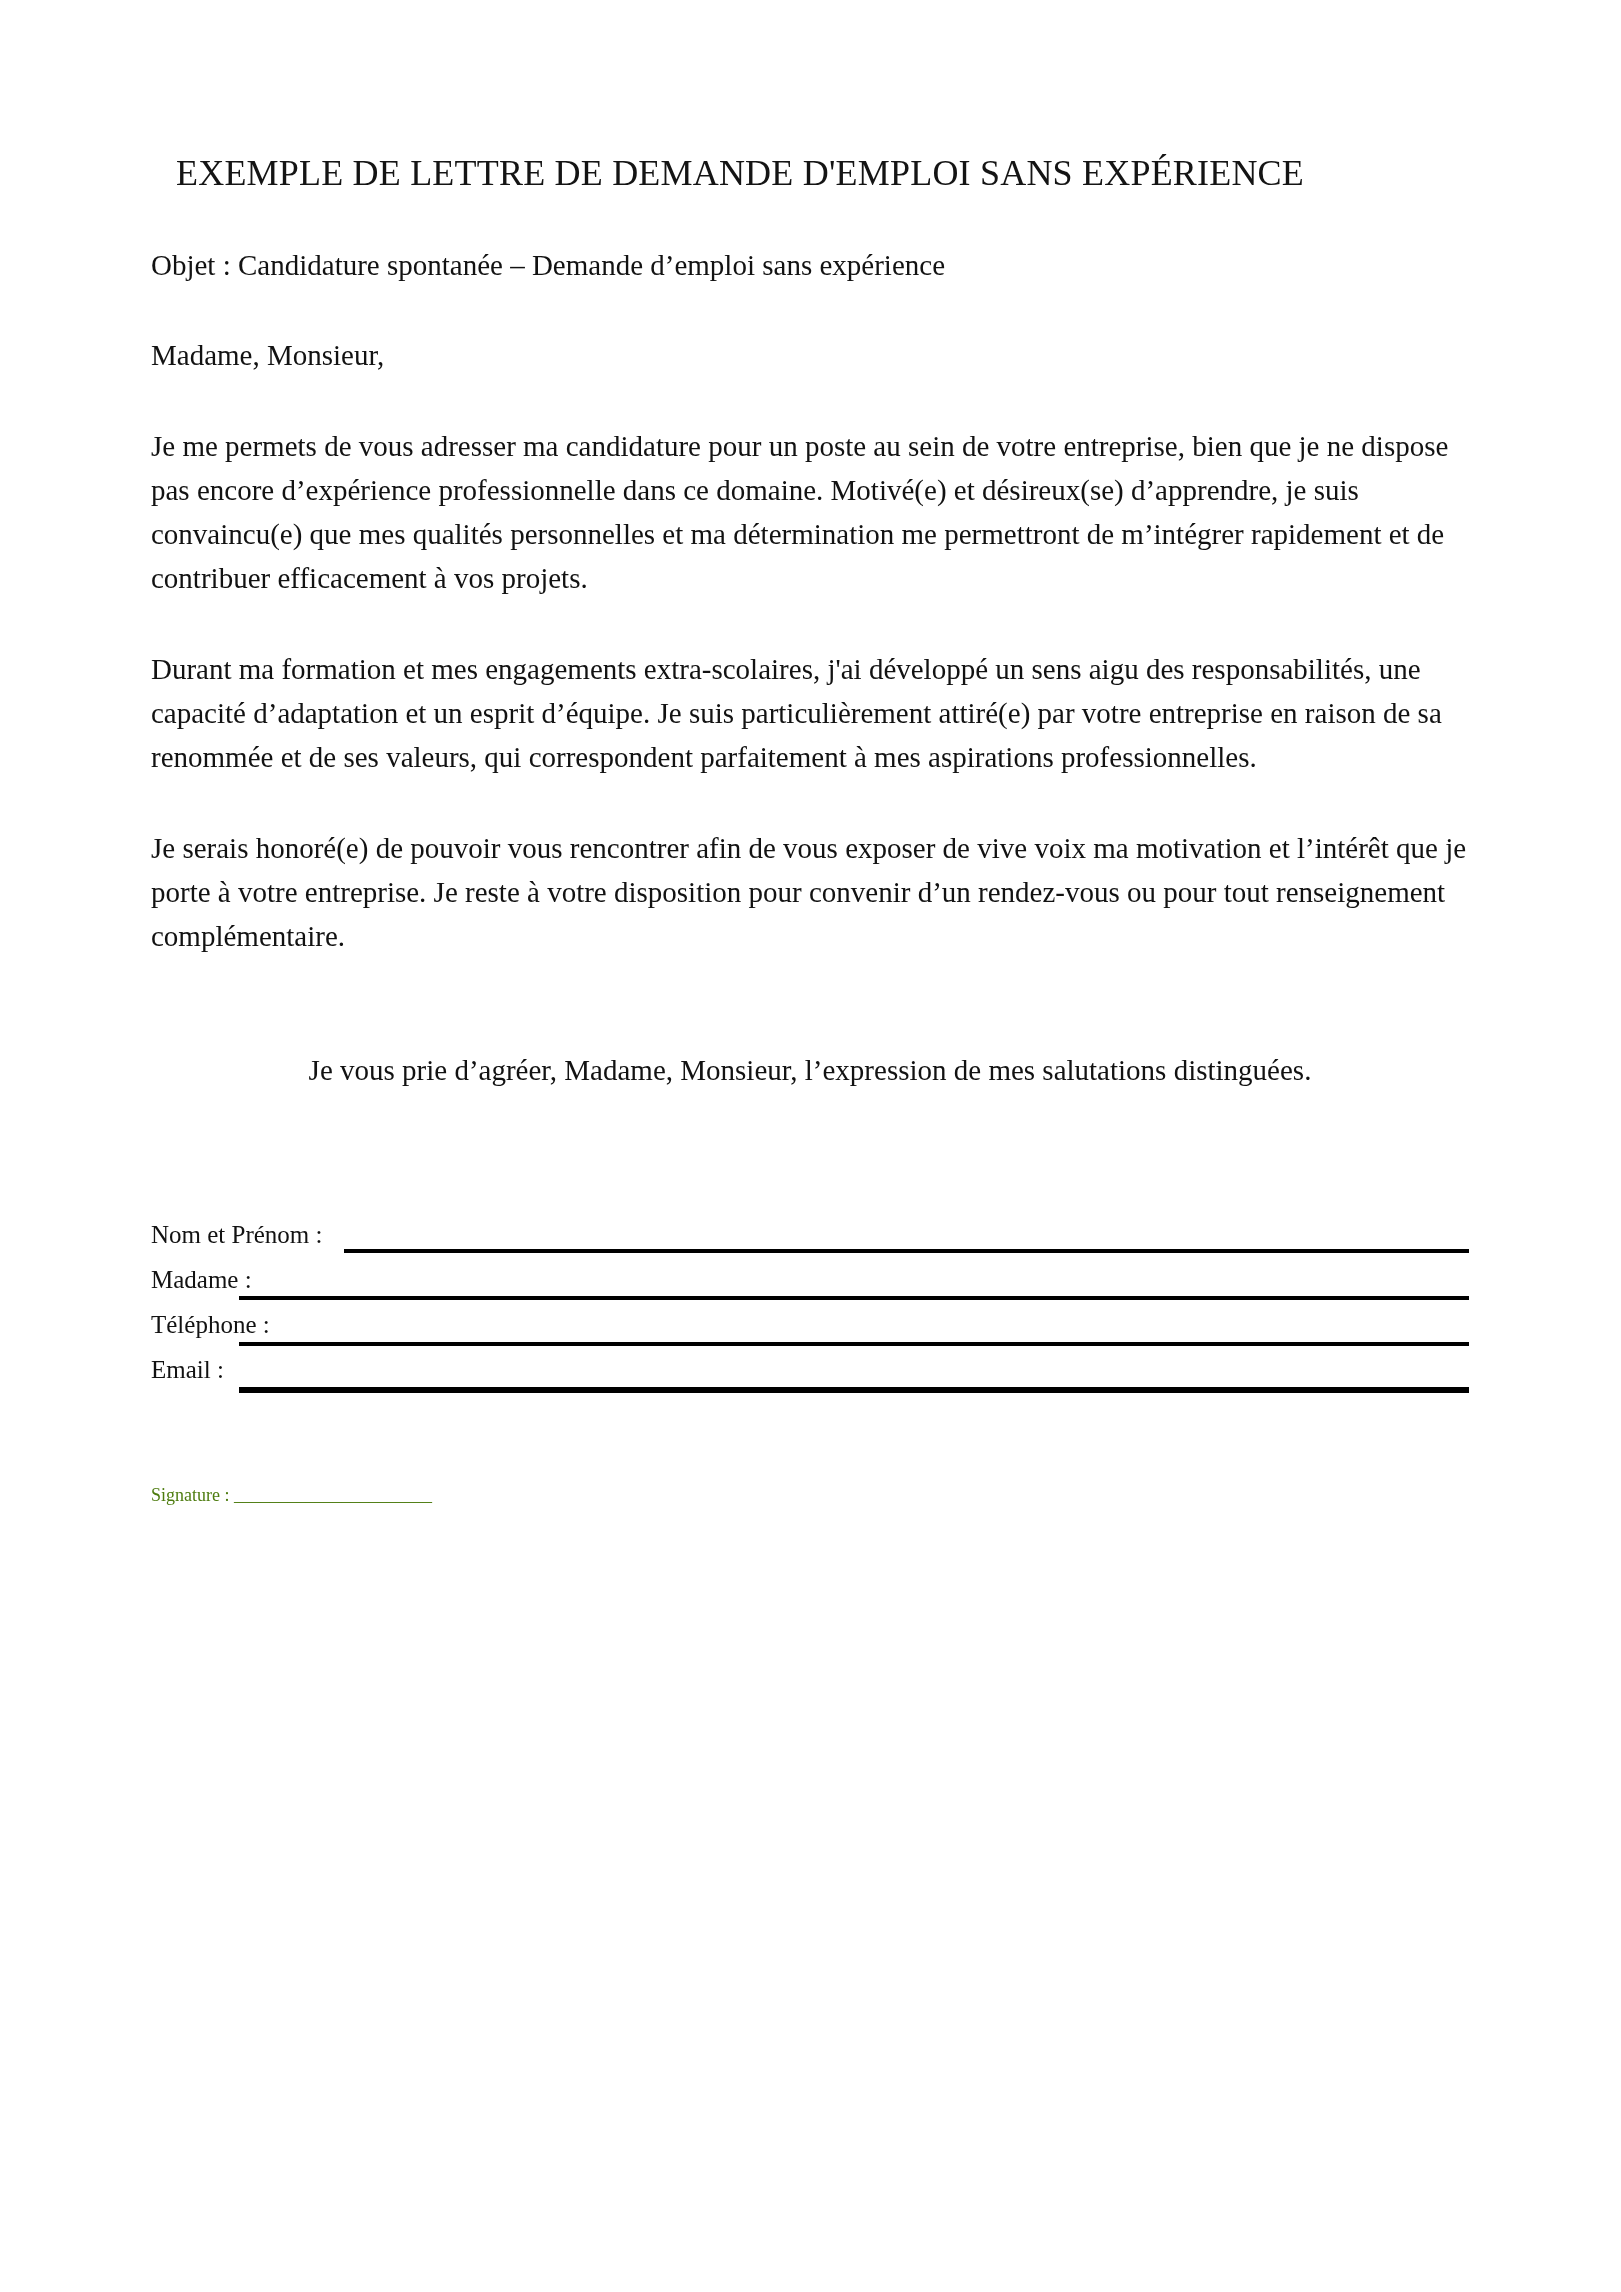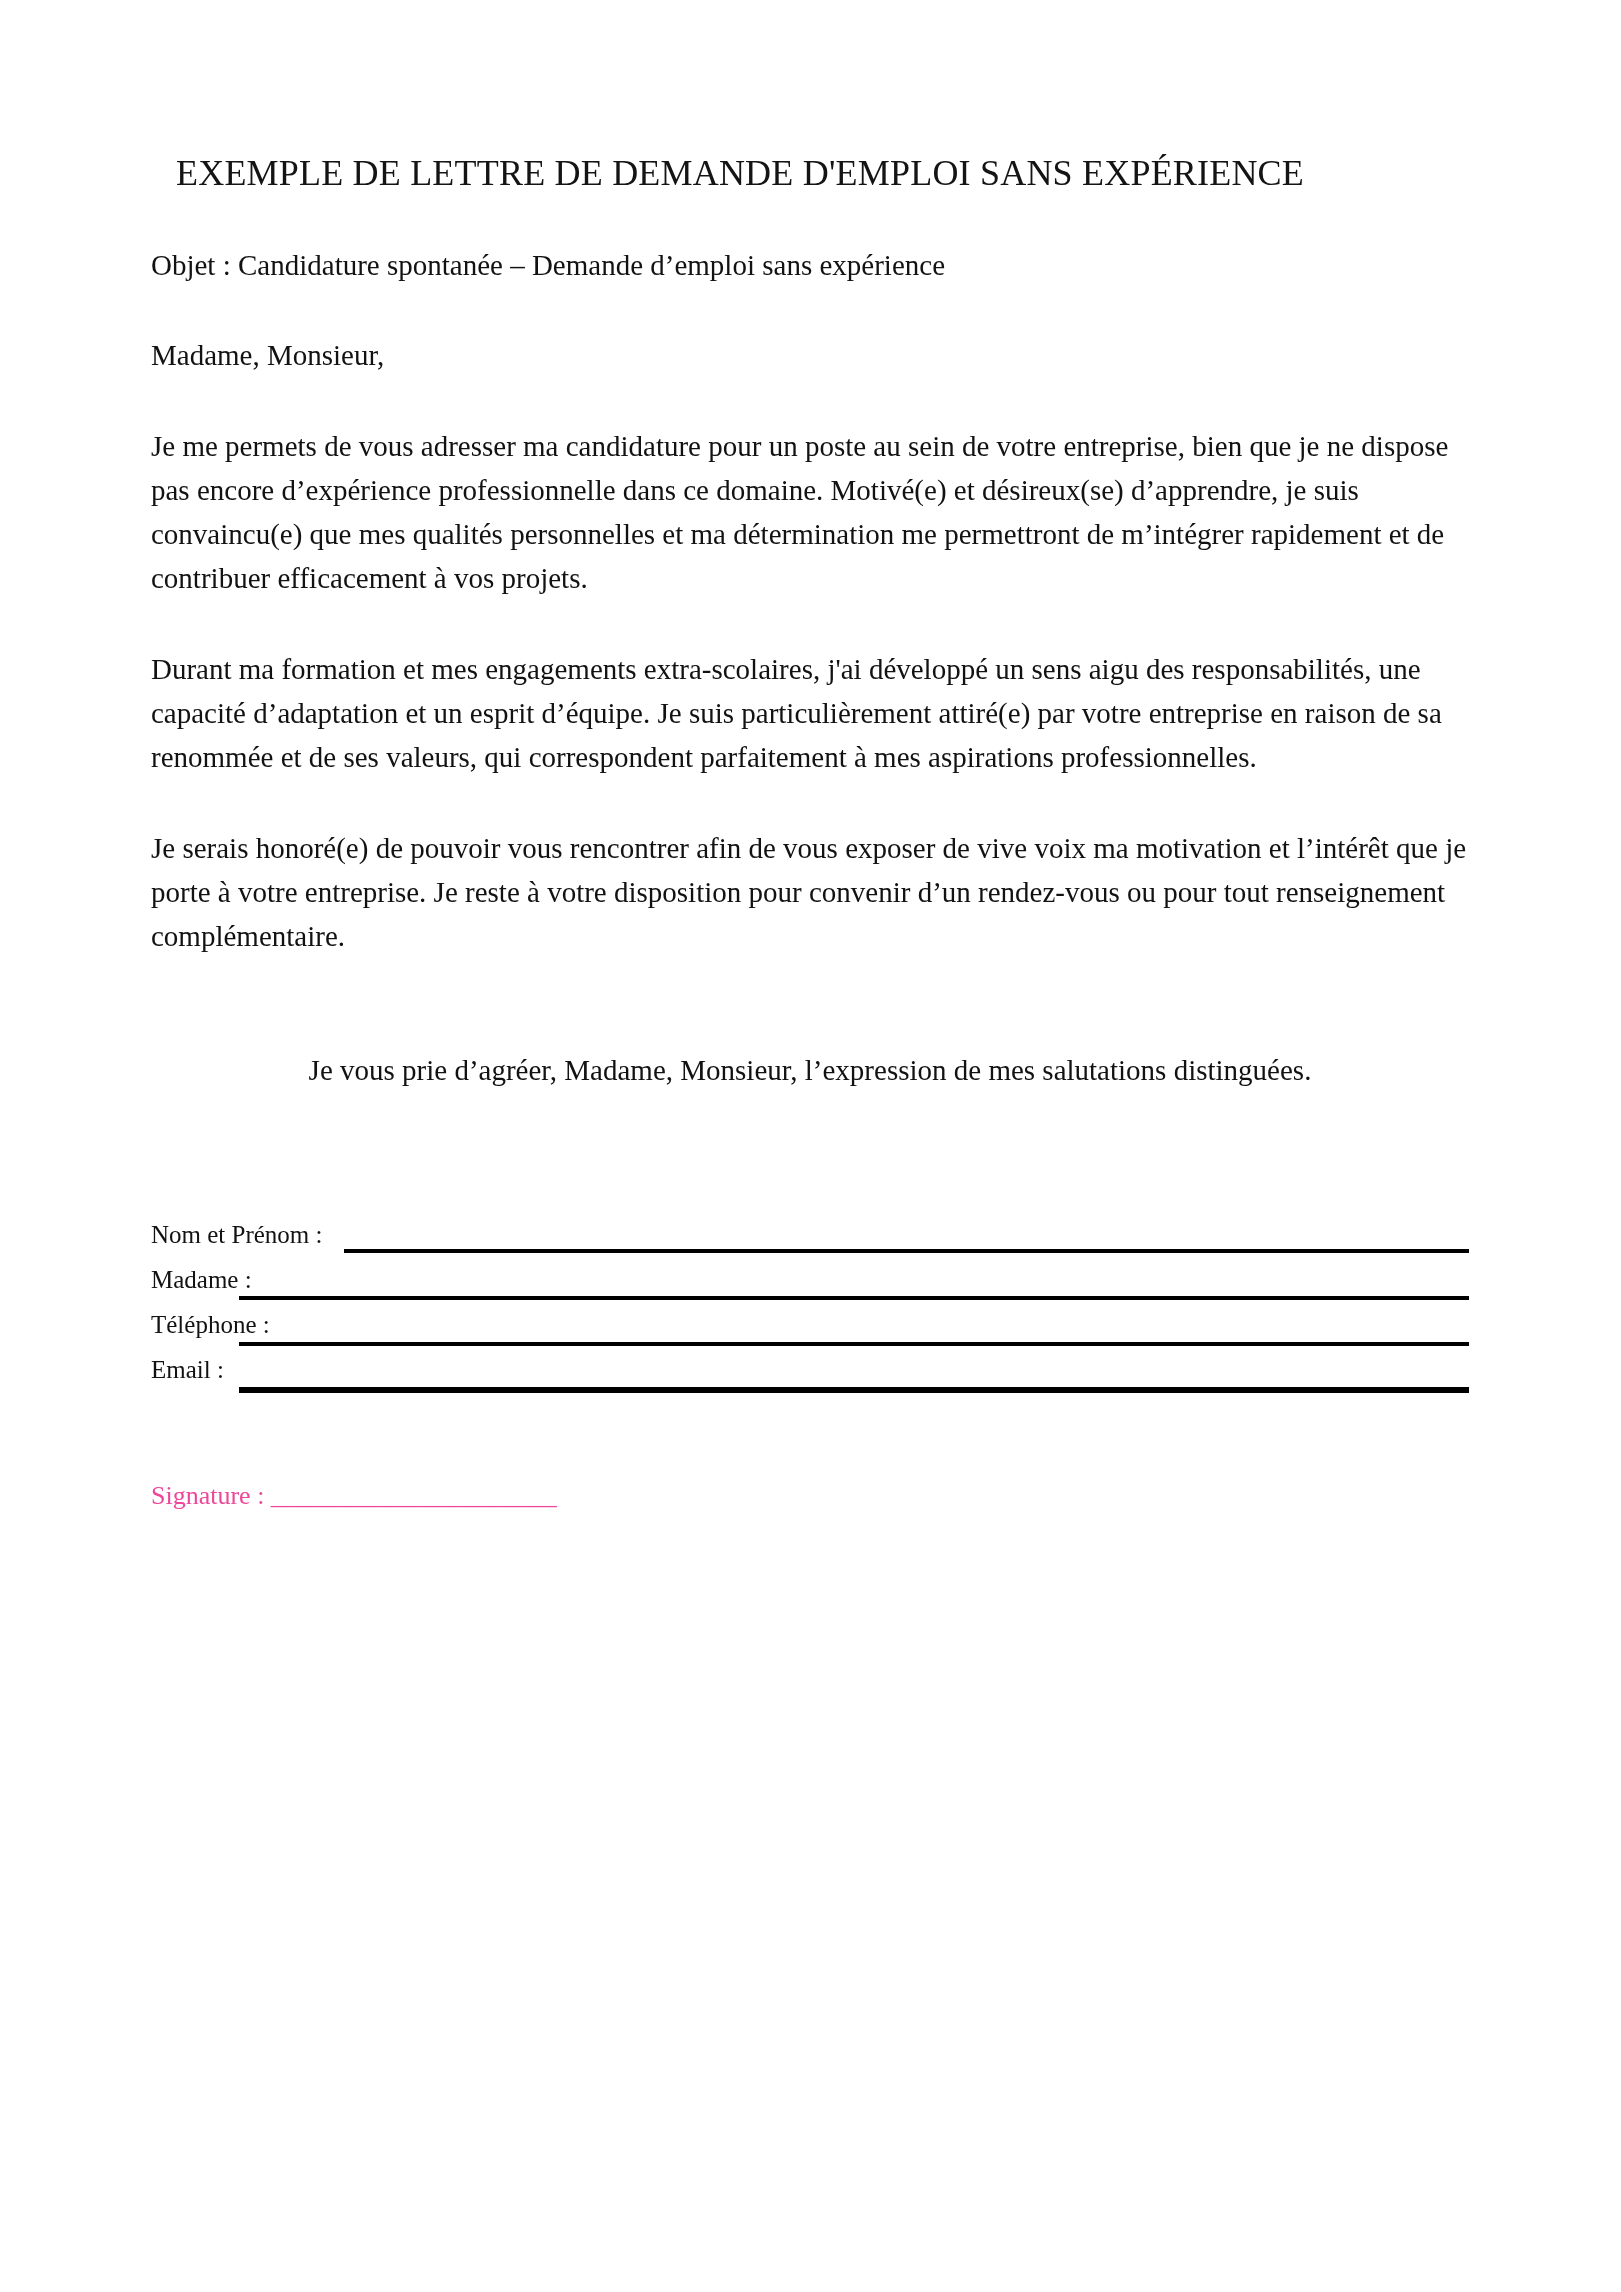--- a/index.html
+++ b/index.html
@@ -92,23 +92,23 @@
   .row-nom   .field-rule { left: 193px; top: 31px; height: 3.9px; }
   .row-adr   .field-rule { left: 88px;  top: 33px; height: 3.9px; }
   .row-tel   .field-rule { left: 88px;  top: 34px; height: 3.9px; }
   .row-email .field-rule { left: 88px;  top: 34px; height: 5.9px; }
 
   
   .signature-line {
     position: absolute;
     left: 151px;
     top: 1479px;
-    font-size: 26px;
+    font-size: 18px;
     line-height: 33px;
-    color: #ec4899;
+    color: #4d7c0f;
     white-space: nowrap;
   }
 </style>
 </head>
 <body>
 
 <div class="page">
 
   <h1 class="doc-title">EXEMPLE DE LETTRE DE DEMANDE D'EMPLOI SANS EXPÉRIENCE</h1>
 

